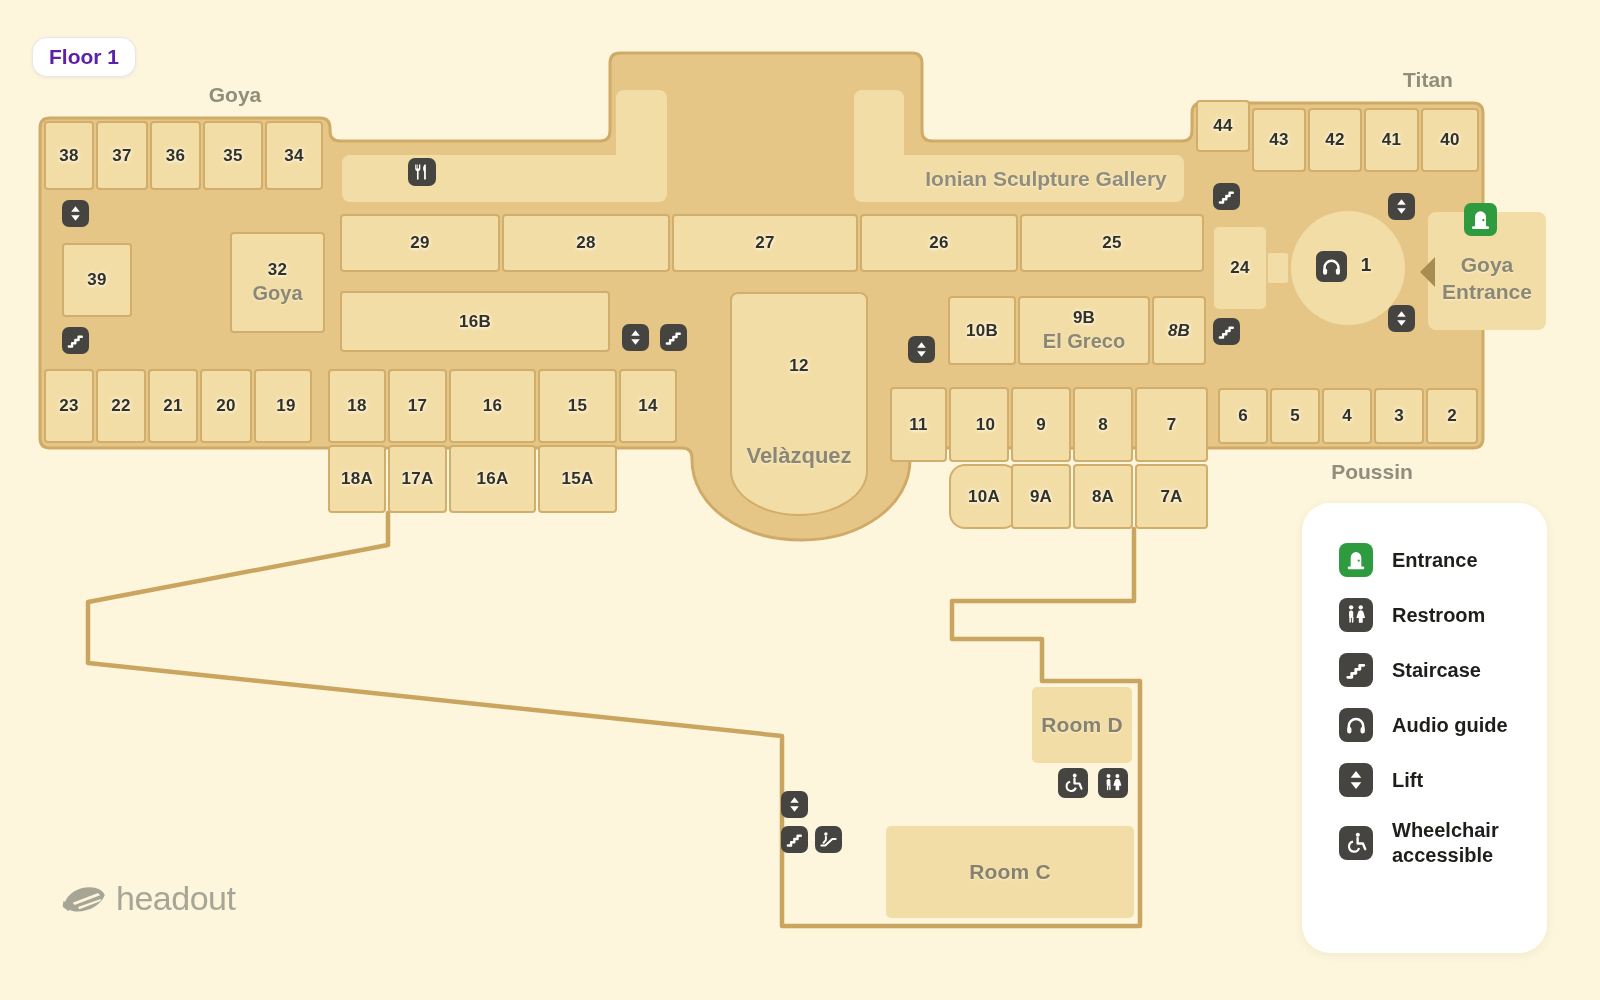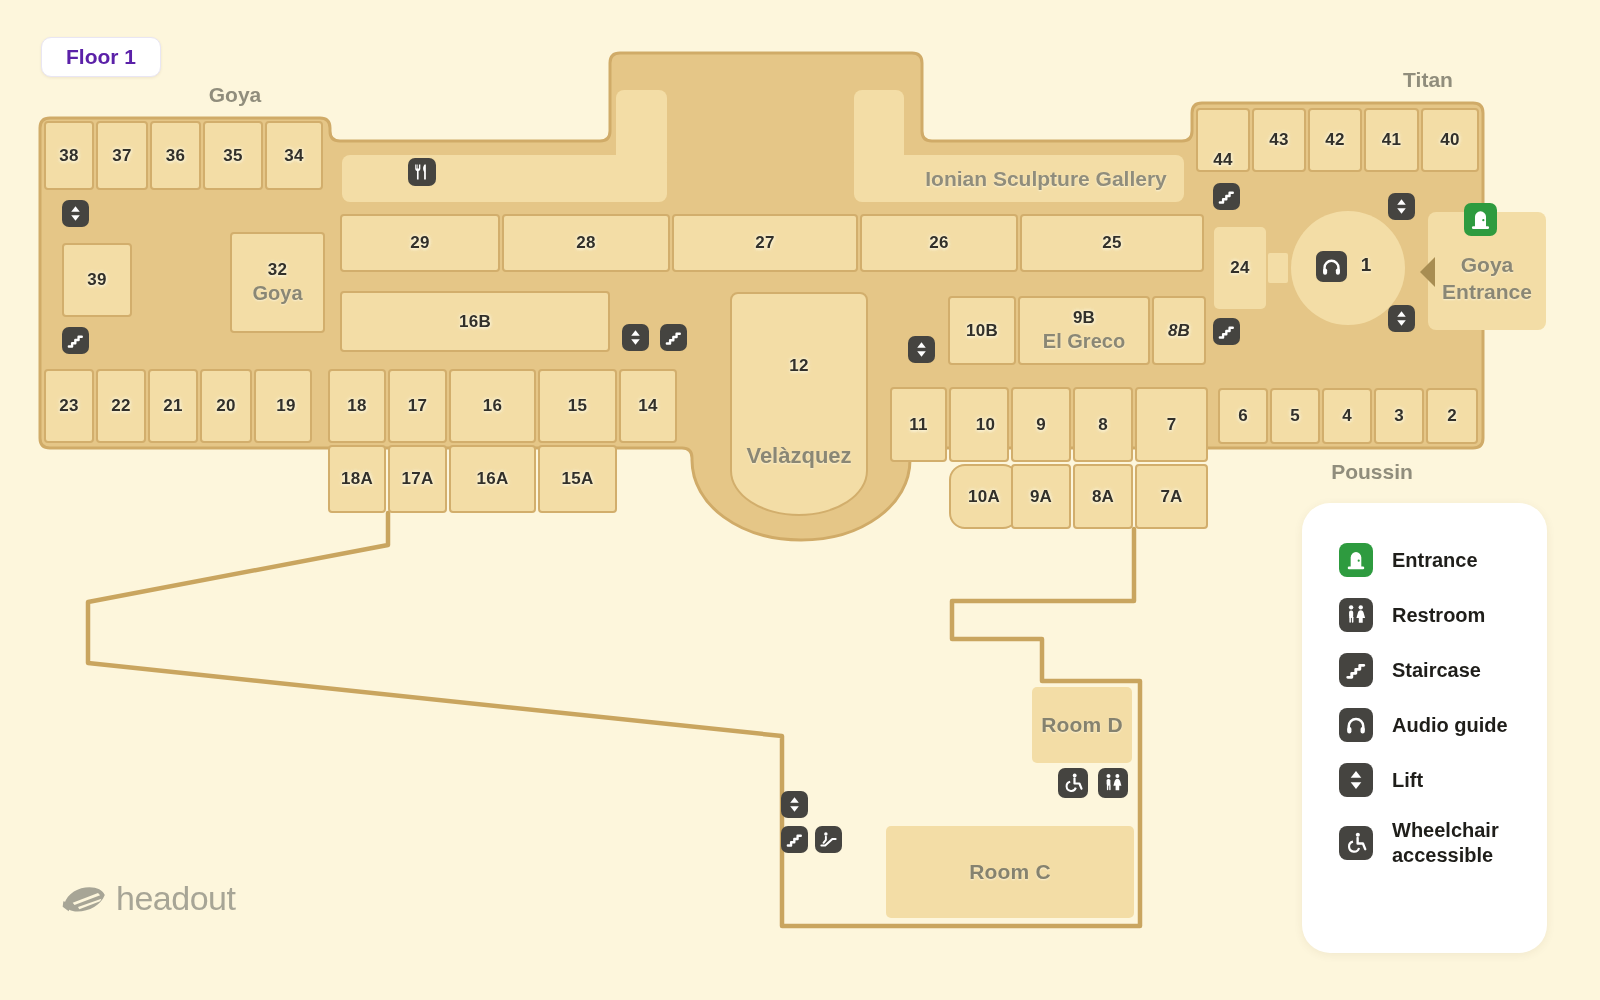--- a/index.html
+++ b/index.html
@@ -30,22 +30,22 @@
   .area-label{
     position:absolute;transform:translate(-50%,-50%);
     font-weight:bold;font-size:21px;color:#908d7c;white-space:nowrap;
     text-shadow:0 1px 2px rgba(253,246,220,.9);
   }
   .micon{position:absolute;background:var(--iconBg,#454440);border-radius:7px;
     display:flex;align-items:center;justify-content:center;padding:3px;box-sizing:border-box}
   .micon.green{background:var(--green,#2e9b3f)}
   .micon svg{width:100%;height:100%;display:block}
   #floor-badge{
-    position:absolute;left:41px;top:37px;background:#fff;border:1px solid #e9e6f3;
-    border-radius:10px;padding:7px 24px;box-shadow:0 1px 3px rgba(60,40,10,.08);
+    position:absolute;left:32px;top:37px;background:#fff;border:1px solid #e9e6f3;
+    border-radius:15px;padding:7px 16px;box-shadow:0 1px 3px rgba(60,40,10,.08);
   }
   #floor-badge span{color:#5b21a8;font-weight:bold;font-size:21px}
   #velazquez-room{
     position:absolute;left:730px;top:292px;width:138px;height:224px;box-sizing:border-box;
     background:var(--room,#f3dda6);border:2.5px solid var(--roomBorder,#d2ae6c);
     border-radius:8px 8px 70px 70px / 8px 8px 46px 46px;
   }
   #velazquez-room .num{position:absolute;top:62px;width:100%;text-align:center}
   #velazquez-room .name{position:absolute;top:149px;width:100%;text-align:center;
     font-weight:bold;font-size:22px;color:#8a8775;text-shadow:0 1px 2px rgba(252,245,219,.8)}
@@ -247,21 +247,21 @@
       </div>
       <div class="room" style="left: 1322px; top: 388px; width: 50px; height: 56px;">
         <span class="rlabel">4</span>
       </div>
       <div class="room" style="left: 1374px; top: 388px; width: 50px; height: 56px;">
         <span class="rlabel">3</span>
       </div>
       <div class="room" style="left: 1426px; top: 388px; width: 52px; height: 56px;">
         <span class="rlabel">2</span>
       </div>
-      <div class="room" style="left: 1196px; top: 108px; width: 54px; height: 64px; justify-content: flex-end;">
+      <div class="room" style="left: 1196px; top: 100px; width: 54px; height: 52px;">
         <span class="rlabel">44</span>
       </div>
       <div class="room" style="left: 1252px; top: 108px; width: 54px; height: 64px;">
         <span class="rlabel">43</span>
       </div>
       <div class="room" style="left: 1308px; top: 108px; width: 54px; height: 64px;">
         <span class="rlabel">42</span>
       </div>
       <div class="room" style="left: 1364px; top: 108px; width: 55px; height: 64px;">
         <span class="rlabel">41</span>

